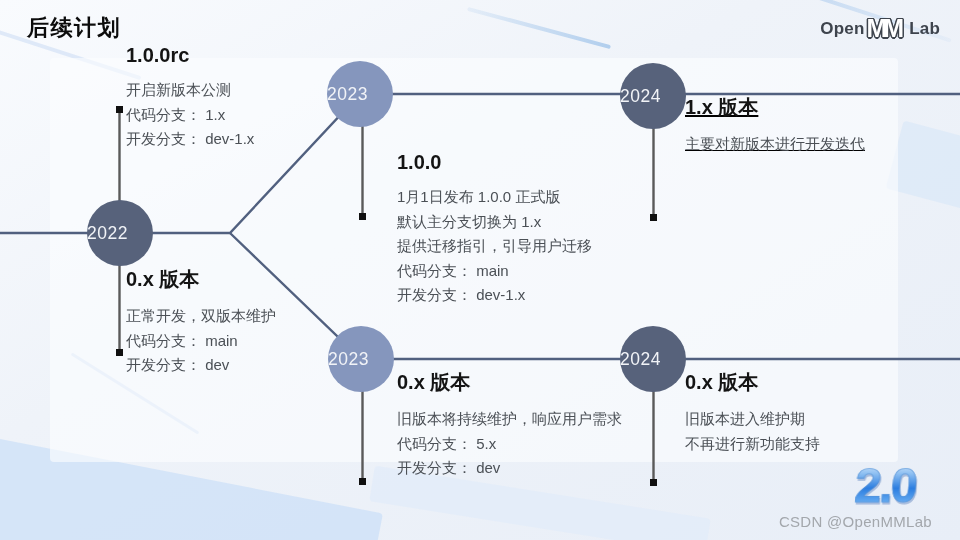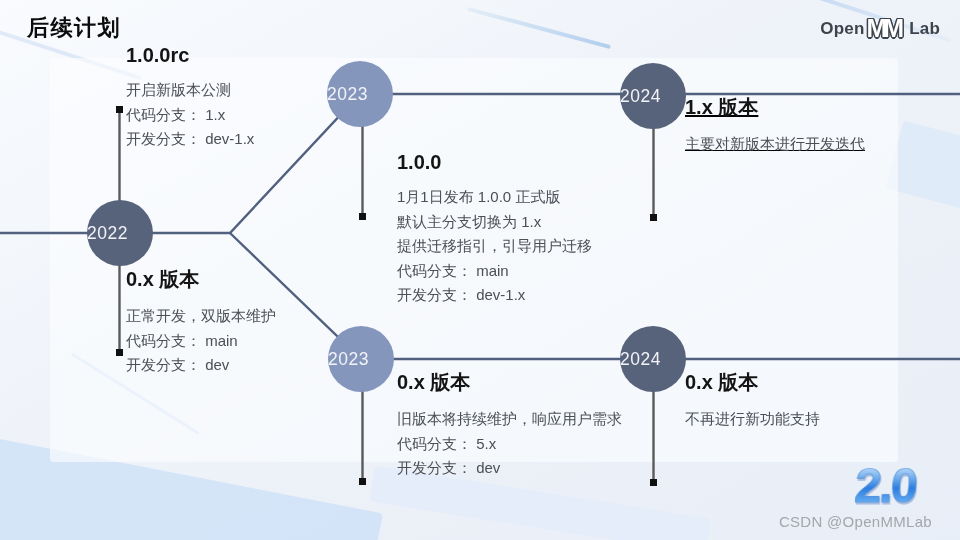--- a/index.html
+++ b/index.html
@@ -158,19 +158,20 @@
 
   <div class="block b4">
     <div class="hd">0.x 版本</div>
     <div class="ln">旧版本将持续维护，响应用户需求</div>
     <div class="ln">代码分支： 5.x</div>
     <div class="ln">开发分支： dev</div>
   </div>
 
   <div class="block b5">
     <div class="hd">0.x 版本</div>
+    <div class="ln">旧版本进入维护期</div>
     <div class="ln">不再进行新功能支持</div>
   </div>
 
   <div class="badge">2.0</div>
   <div class="watermark">CSDN @OpenMMLab</div>
 
 </div>
 
 </body></html>

